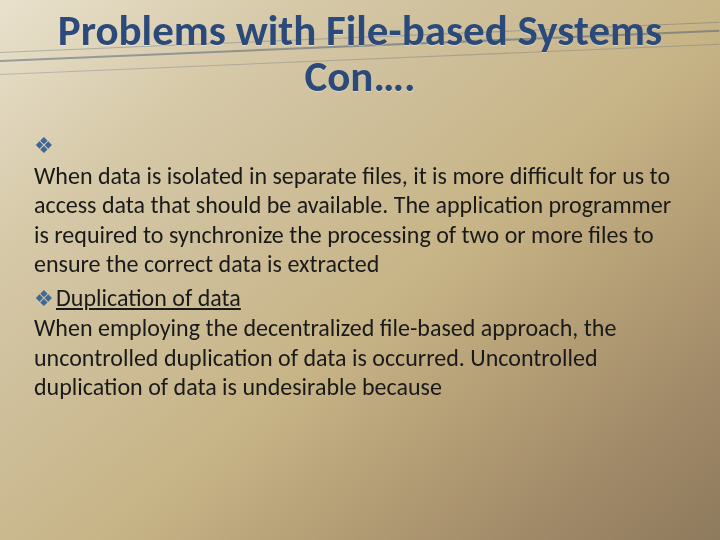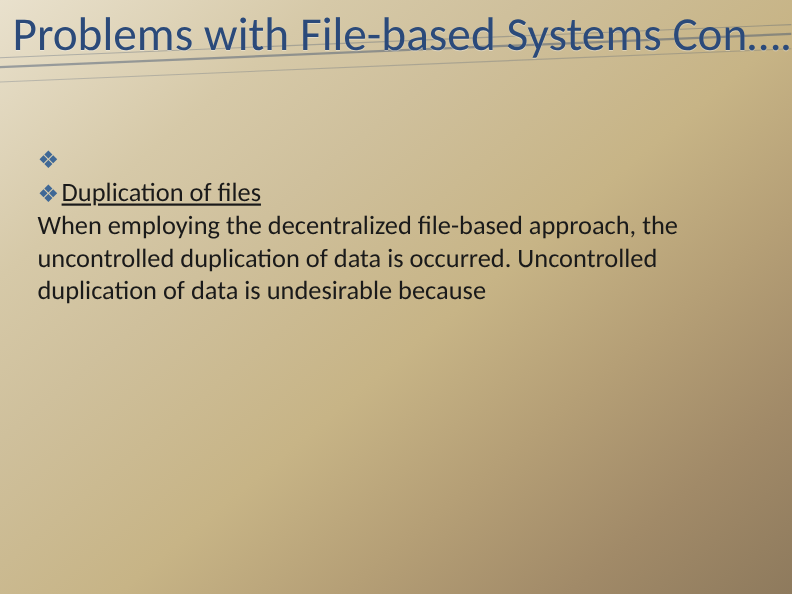--- a/index.html
+++ b/index.html
@@ -35,24 +35,24 @@
   }
   .accent-line.l1 { top: 52px; border-top-color: rgba(60,80,110,0.30); }
   .accent-line.l2 { top: 60px; border-top-color: rgba(60,80,110,0.45); border-top-width: 2px; }
   .accent-line.l3 { top: 74px; border-top-color: rgba(60,80,110,0.25); }
 
   .title {
     position: absolute;
     top: 8px;
     left: 0;
     width: 720px;
-    text-align: right;
+    text-align: center;
     color: #2b4a7a;
     font-size: 43px;
-    font-weight: 400;
+    font-weight: 700;
     line-height: 1.08;
     text-shadow: 0 1px 0 rgba(255,255,255,0.35);
   }
   .body {
     position: absolute;
     top: 130px;
     left: 34px;
     right: 38px;
     color: #1a1a1a;
     font-size: 24px;
@@ -89,21 +89,22 @@
   <div class="accent-line l2"></div>
   <div class="accent-line l3"></div>
 
   <div class="title">Problems with File-based Systems Con….</div>
 
   <div class="body">
 
     <div class="bullet-line">
       <span class="bullet">❖</span>
     </div>
+    <p class="para">When data is isolated in separate files, it is more difficult for us to access data that should be available. The application programmer is required to synchronize the processing of two or more files to ensure the correct data is extracted</p>
 
     <div class="bullet-line">
       <span class="bullet">❖</span>
-      <span class="bullet-label">Duplication of files</span>
+      <span class="bullet-label">Duplication of data</span>
     </div>
     <p class="para tight">When employing the decentralized file-based approach, the uncontrolled duplication of data is occurred.  Uncontrolled duplication of data is undesirable because</p>
 
   </div>
 </div>
 
 </body></html>

